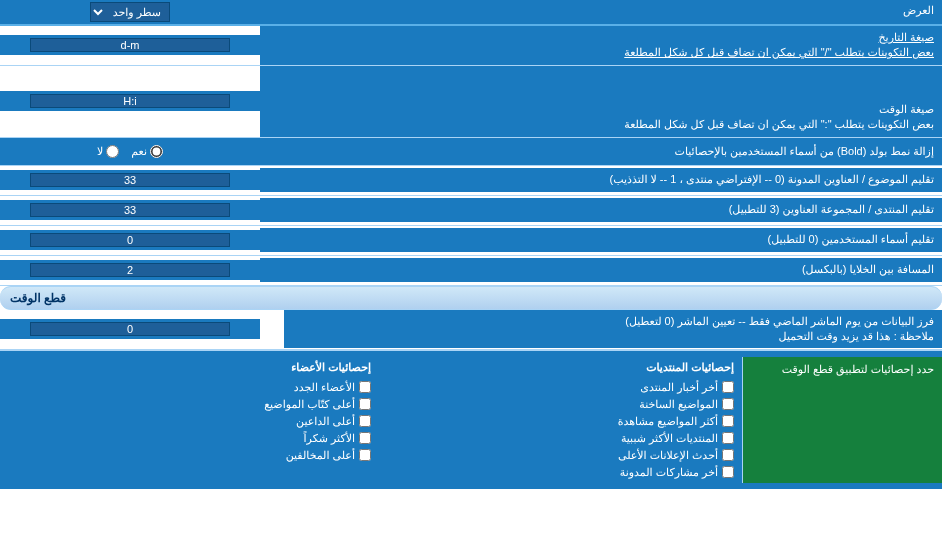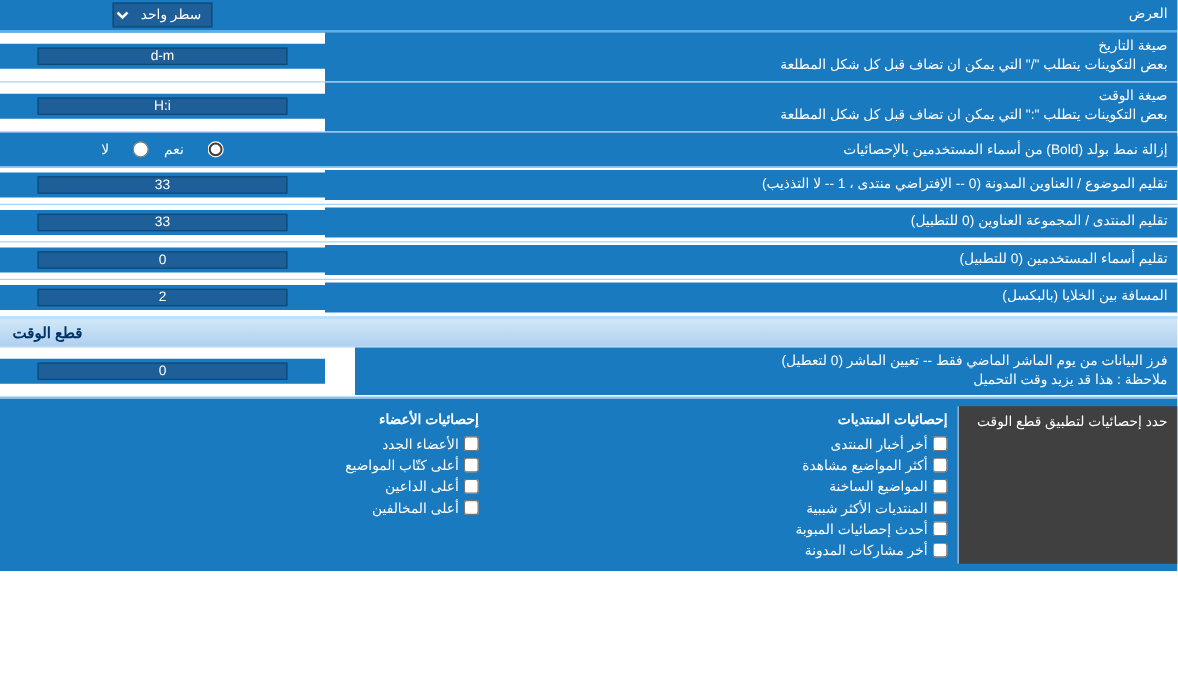--- a/index.html
+++ b/index.html
@@ -80,21 +80,21 @@
       gap: 12px;
       padding: 3px 6px;
       direction: rtl;
     }
 
     .radio-options label {
       color: #fff;
       font-size: 11px;
       display: flex;
       align-items: center;
-      gap: 19px;
+      gap: 3px;
       cursor: pointer;
     }
 
     .radio-options input[type="radio"] {
       accent-color: #fff;
     }
 
     
     .section-header {
       background: linear-gradient(to bottom, #d0e8f8, #b0d0ef);
@@ -102,33 +102,34 @@
       border-top: 1px solid #aad4f5;
       padding: 4px 10px;
       text-align: right;
       font-size: 12px;
       font-weight: bold;
       color: #003366;
       min-height: 24px;
       display: flex;
       align-items: center;
       justify-content: flex-end;
+      border-radius: 11px;
     }
 
     
     .checkboxes-area {
       display: flex;
       background: #1a7abf;
       border-top: 1px solid #aad4f5;
       padding: 6px 0;
     }
 
     .stats-define-label {
-      width: 176px;
-      background: #404040;
+      width: 200px;
+      background: #15803d;
       color: #fff;
       padding: 6px 8px;
       text-align: right;
       font-size: 11px;
       border-left: 1px solid #aad4f5;
     }
 
     .checkbox-columns {
       flex: 1;
       display: flex;
@@ -193,31 +194,31 @@
       <select style="background:#1e5f99;border:1px solid #0a4a7a;color:#fff;padding:2px 4px;font-size:11px;">
         <option>سطر واحد</option>
         <option>سطران</option>
         <option>ثلاثة أسطر</option>
       </select>
     </div>
   </div>
 
   <div class="row">
     <div class="row-label">
-      <div style="white-space:pre-line;">صيغة التاريخ
+      <div style="white-space:pre-line;text-decoration:underline;">صيغة التاريخ
 بعض التكوينات يتطلب "/" التي يمكن ان تضاف قبل كل شكل المطلعة</div>
     </div>
     <div class="row-input">
       <input type="text" value="d-m" style="">
     </div>
   </div>
 
   <div class="row">
     <div class="row-label">
-      <div style="white-space:pre-line;">صيغة الوقت
+      <div style="white-space:pre-line;margin-top:32px;">صيغة الوقت
 بعض التكوينات يتطلب ":" التي يمكن ان تضاف قبل كل شكل المطلعة</div>
     </div>
     <div class="row-input">
       <input type="text" value="H:i" style="">
     </div>
   </div>
 
   <div class="radio-row">
     <div class="radio-label">إزالة نمط بولد (Bold) من أسماء المستخدمين بالإحصائيات</div>
     <div class="radio-options">
@@ -233,21 +234,21 @@
   </div>
 
   <div class="row">
     <div class="row-label">تقليم الموضوع / العناوين المدونة (0 -- الإفتراضي منتدى ، 1 -- لا التذذيب)</div>
     <div class="row-input">
       <input type="text" value="33" style="">
     </div>
   </div>
 
   <div class="row">
-    <div class="row-label">تقليم المنتدى / المجموعة العناوين (0 للتطبيل)</div>
+    <div class="row-label">تقليم المنتدى / المجموعة العناوين (3 للتطبيل)</div>
     <div class="row-input">
       <input type="text" value="33" style="">
     </div>
   </div>
 
   <div class="row">
     <div class="row-label">تقليم أسماء المستخدمين (0 للتطبيل)</div>
     <div class="row-input">
       <input type="text" value="0" style="">
     </div>
@@ -281,33 +282,33 @@
     <div class="checkbox-columns">
 
       <div class="checkbox-col">
         <div style="color:#fff;font-size:11px;font-weight:bold;margin-bottom:3px;">إحصائيات المنتديات</div>
         <div class="checkbox-item">
           <input type="checkbox" style="">
           <span>أخر أخبار المنتدى</span>
         </div>
         <div class="checkbox-item">
           <input type="checkbox" style="">
+          <span>المواضيع الساخنة</span>
+        </div>
+        <div class="checkbox-item">
+          <input type="checkbox" style="">
           <span>أكثر المواضيع مشاهدة</span>
         </div>
         <div class="checkbox-item">
           <input type="checkbox" style="">
-          <span>المواضيع الساخنة</span>
-        </div>
-        <div class="checkbox-item">
-          <input type="checkbox" style="">
           <span>المنتديات الأكثر شببية</span>
         </div>
         <div class="checkbox-item">
           <input type="checkbox" style="">
-          <span>أحدث إحصائيات المبوبة</span>
+          <span>أحدث الإعلانات الأعلى</span>
         </div>
         <div class="checkbox-item">
           <input type="checkbox" style="">
           <span>أخر مشاركات المدونة</span>
         </div>
       </div>
 
       <div class="checkbox-col">
         <div style="color:#fff;font-size:11px;font-weight:bold;margin-bottom:3px;">إحصائيات الأعضاء</div>
         <div class="checkbox-item">
@@ -317,19 +318,23 @@
         <div class="checkbox-item">
           <input type="checkbox" style="">
           <span>أعلى كتّاب المواضيع</span>
         </div>
         <div class="checkbox-item">
           <input type="checkbox" style="">
           <span>أعلى الداعين</span>
         </div>
         <div class="checkbox-item">
           <input type="checkbox" style="">
+          <span>الأكثر شكراً</span>
+        </div>
+        <div class="checkbox-item">
+          <input type="checkbox" style="">
           <span>أعلى المخالفين</span>
         </div>
       </div>
     </div>
   </div>
 
 </div>
 
 </body></html>

